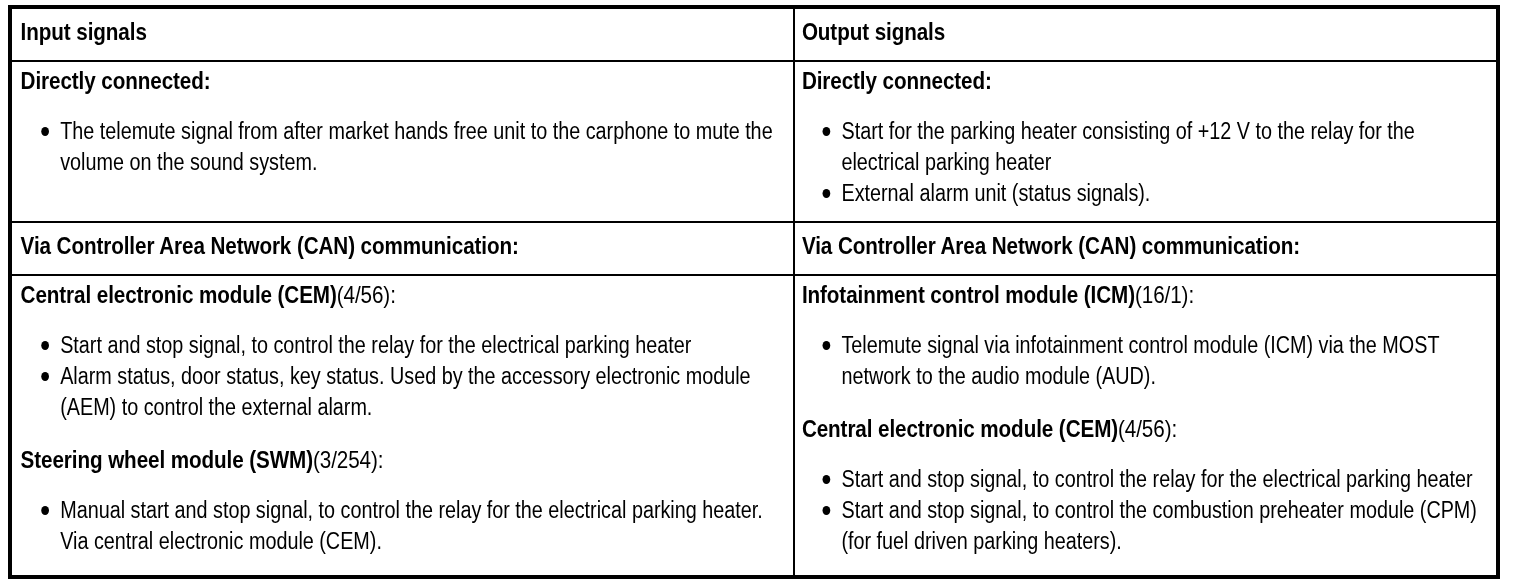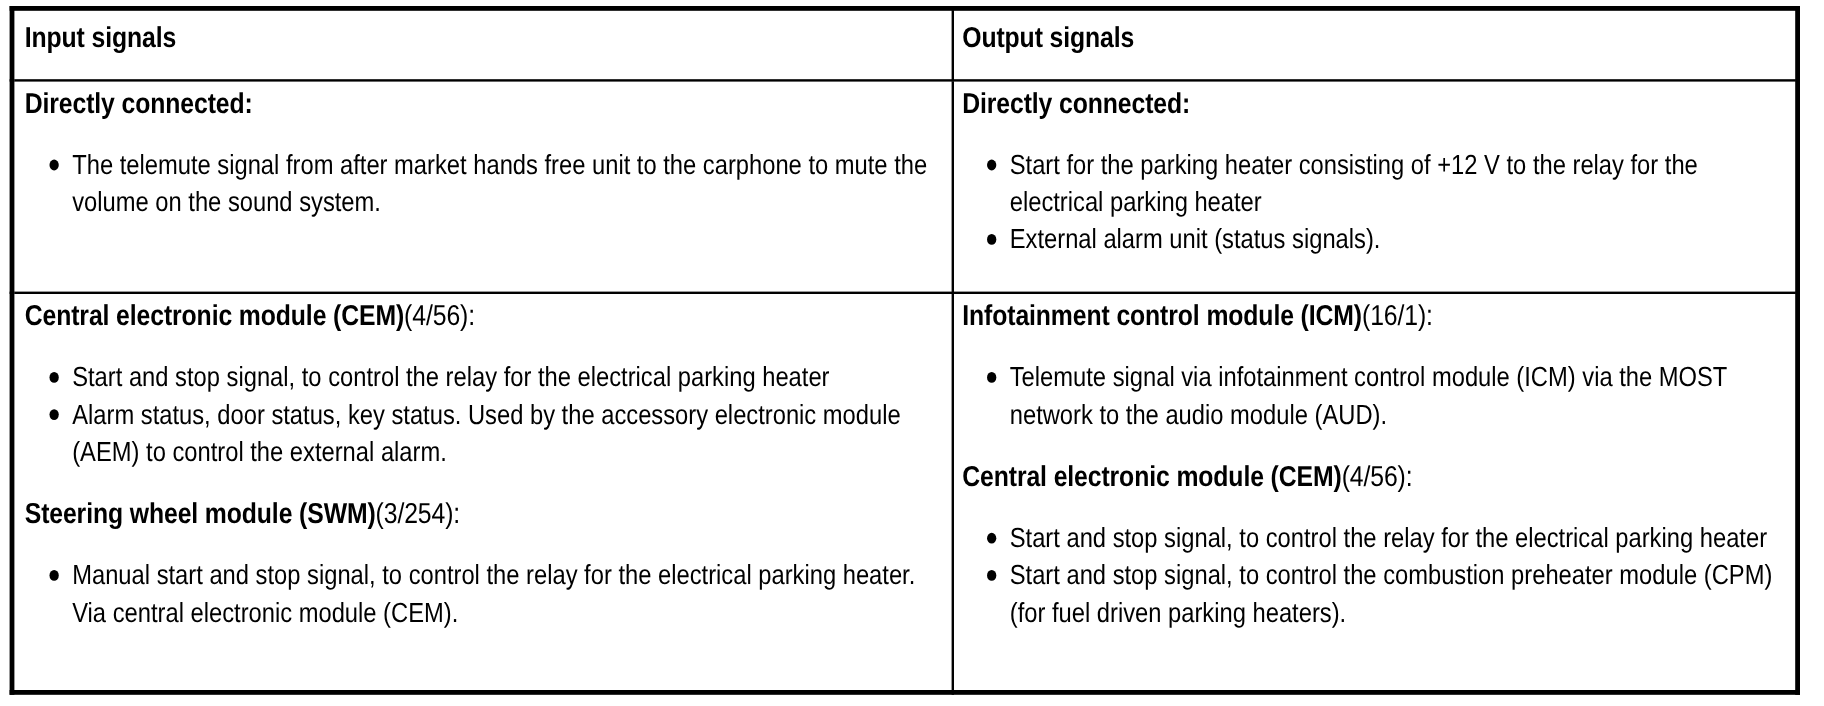--- a/index.html
+++ b/index.html
@@ -161,20 +161,32 @@
               </li>
               <li>
                 <span class="dot"></span>
                 <span>External alarm unit (status signals).</span>
               </li>
             </ul>
           </div>
         </td>
       </tr>
 
+      <tr class="rule-below">
+        <td class="col-left">
+          <div class="cell-inner">
+            <div class="hd row-head">Via Controller Area Network (CAN) communication:</div>
+          </div>
+        </td>
+        <td class="col-right">
+          <div class="cell-inner right-pad">
+            <div class="hd row-head">Via Controller Area Network (CAN) communication:</div>
+          </div>
+        </td>
+      </tr>
 
       <tr>
         <td class="col-left">
           <div class="cell-inner">
 
             <div class="hd"><span>Central electronic module (CEM)</span><span class="code">(4/56):</span></div>
 
             <ul class="blist gap-top">
               <li>
                 <span class="dot"></span>

